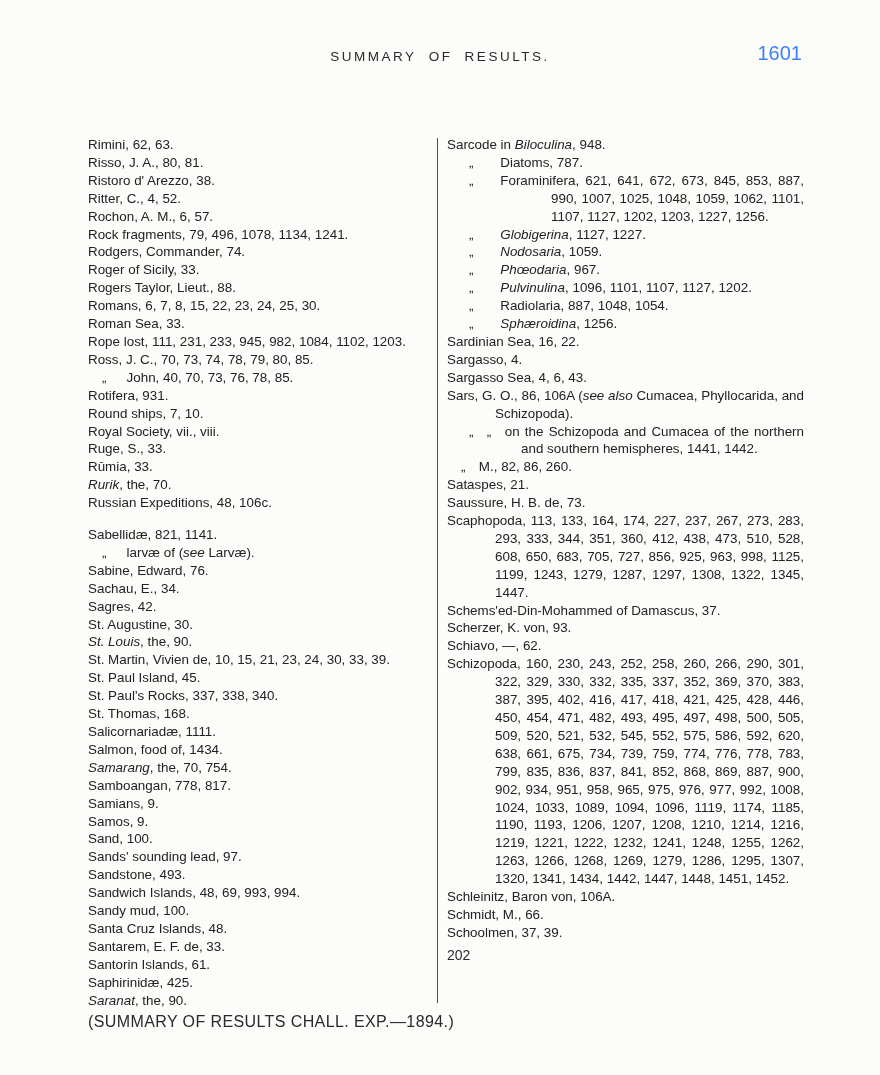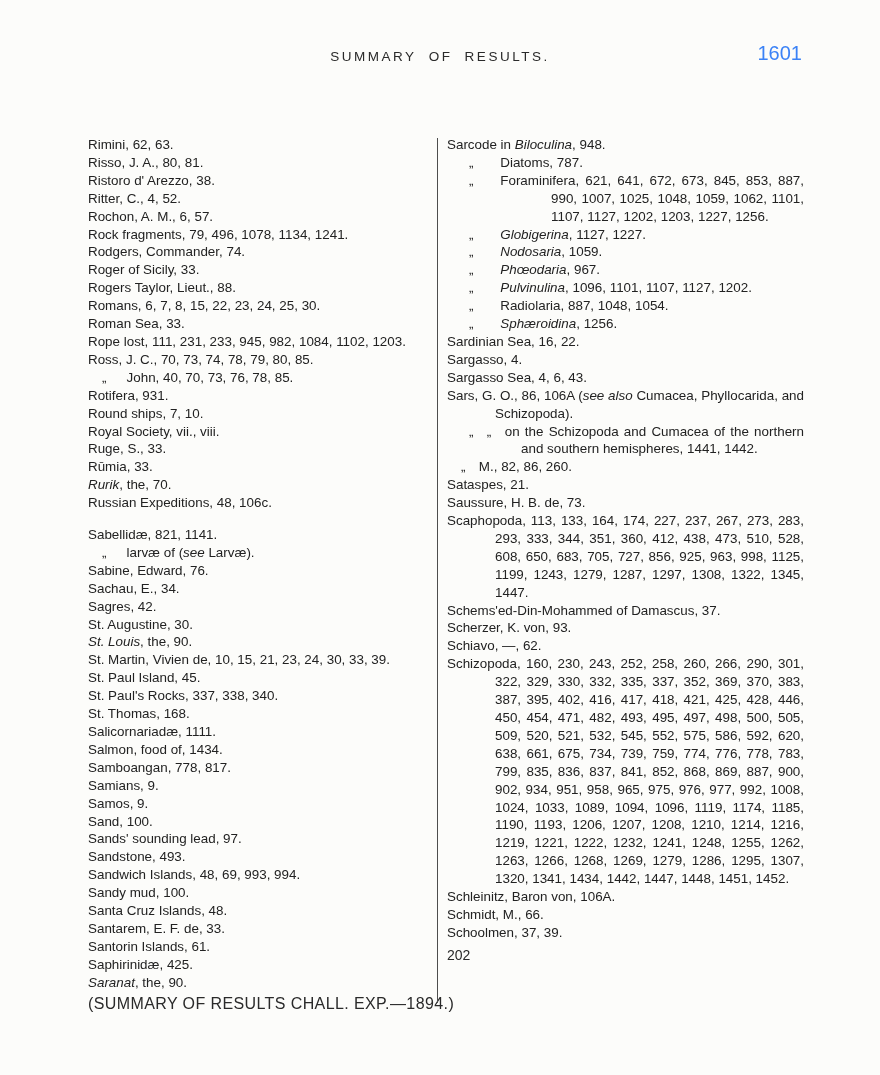--- a/index.html
+++ b/index.html
@@ -102,20 +102,21 @@
           <div class="entry main"><span>Sachau, E., 34.</span></div>
           <div class="entry main"><span>Sagres, 42.</span></div>
           <div class="entry main"><span>St. Augustine, 30.</span></div>
           <div class="entry main"><span class="em">St. Louis</span><span>, the, 90.</span></div>
           <div class="entry main"><span>St. Martin, Vivien de, 10, 15, 21, 23, 24, 30, 33, 39.</span></div>
           <div class="entry main"><span>St. Paul Island, 45.</span></div>
           <div class="entry main"><span>St. Paul's Rocks, 337, 338, 340.</span></div>
           <div class="entry main"><span>St. Thomas, 168.</span></div>
           <div class="entry main"><span>Salicornariadæ, 1111.</span></div>
           <div class="entry main"><span>Salmon, food of, 1434.</span></div>
+          <div class="entry main"><span class="em">Samarang</span><span>, the, 70, 754.</span></div>
           <div class="entry main"><span>Samboangan, 778, 817.</span></div>
           <div class="entry main"><span>Samians, 9.</span></div>
           <div class="entry main"><span>Samos, 9.</span></div>
           <div class="entry main"><span>Sand, 100.</span></div>
           <div class="entry main"><span>Sands' sounding lead, 97.</span></div>
           <div class="entry main"><span>Sandstone, 493.</span></div>
           <div class="entry main"><span>Sandwich Islands, 48, 69, 993, 994.</span></div>
           <div class="entry main"><span>Sandy mud, 100.</span></div>
           <div class="entry main"><span>Santa Cruz Islands, 48.</span></div>
           <div class="entry main"><span>Santarem, E. F. de, 33.</span></div>

